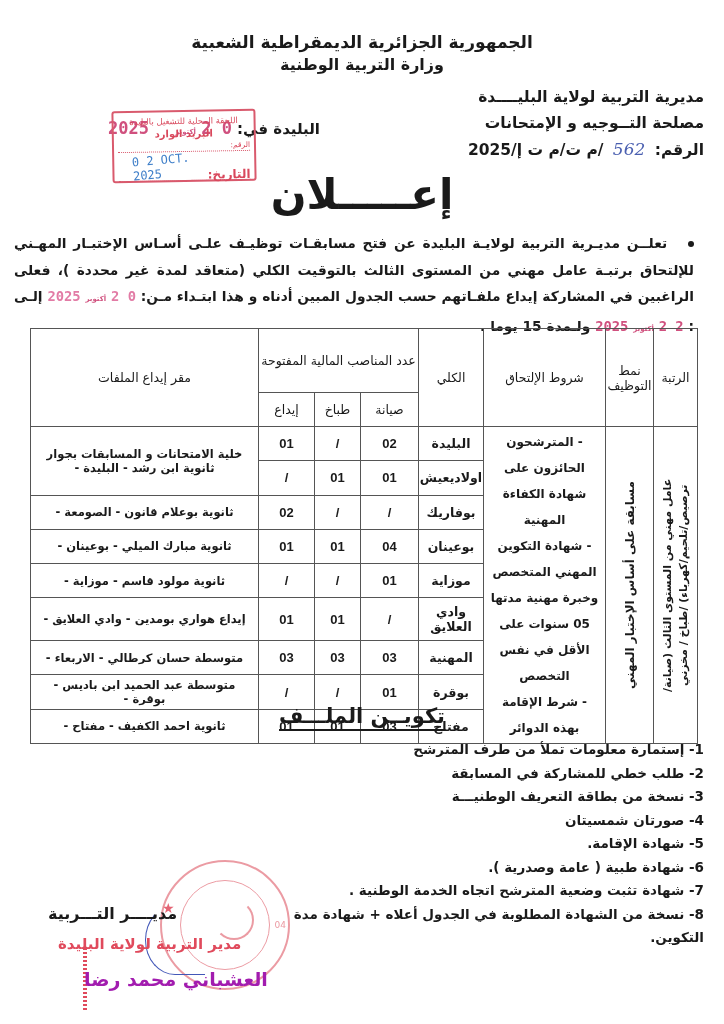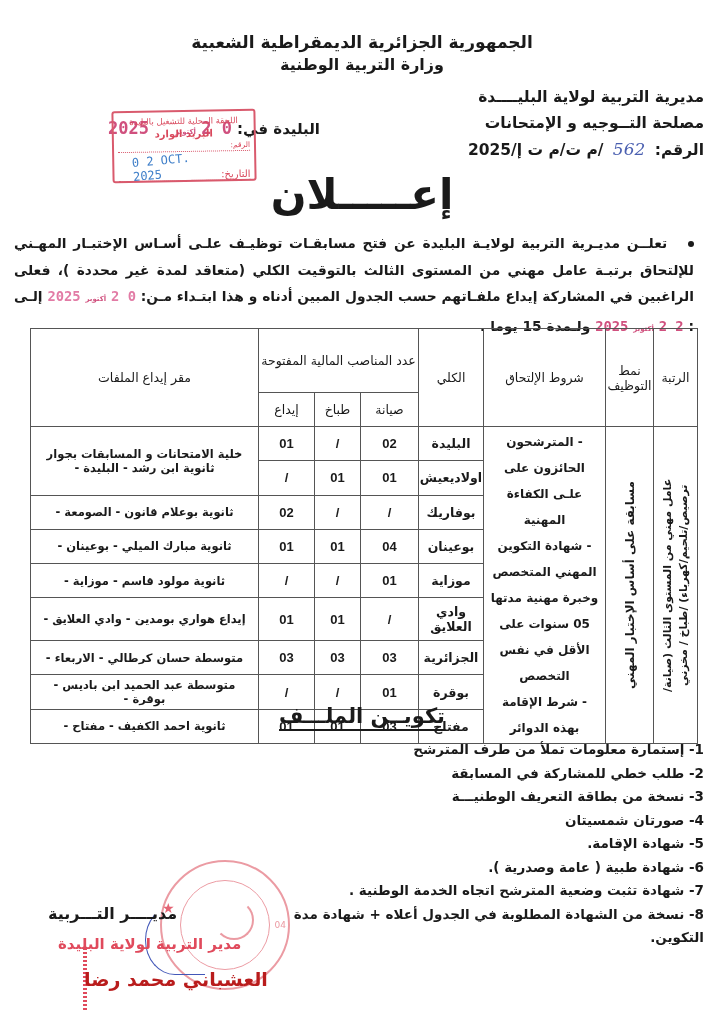--- a/index.html
+++ b/index.html
@@ -20,21 +20,21 @@
   .tiny-pink { color: #d0507e; font-size: 7px; }
 
   .header-left { position: absolute; top: 78px; left: 70px; width: 250px; margin-top: 40px; }
   .place-date { font-size: 15px; font-weight: bold; text-align: right; white-space: nowrap; direction: rtl; }
   .place-date .date-val { font-size: 17px; }
 
   .stamp-box { position: absolute; top: 110px; left: 112px; width: 144px; height: 72px; border: 2px solid #d95a6d; border-radius: 3px; color: #d9485c; padding: 3px 4px; transform: rotate(-1deg); }
   .stamp-box .s1 { font-size: 8.5px; text-align: center; line-height: 12px; white-space: nowrap; }
   .stamp-box .s2 { font-size: 10px; text-align: center; letter-spacing: 6px; line-height: 14px; font-weight: bold; }
   .stamp-box .s3 { font-size: 7.5px; line-height: 10px; }
-  .stamp-box .s4 { font-size: 10px; line-height: 10px; }
+  .stamp-box .s4 { font-size: 12px; line-height: 10px; font-weight: bold; }
   .stamp-row { display: flex; align-items: flex-end; justify-content: space-between; border-bottom: 1px dotted #d95a6d; }
   .stamp-date { color: #3f7fc9; font-family: "DejaVu Sans Mono", monospace; font-size: 12px; direction: ltr; margin-left: 14px; transform: rotate(-4deg); }
 
   .title { position: absolute; top: 170px; left: 0; width: 724px; text-align: center; font-size: 42px; font-weight: bold; letter-spacing: 4px; }
 
   .intro { position: absolute; top: 230px; right: 30px; width: 680px; font-size: 13.8px; font-weight: bold; line-height: 26.5px; text-align: justify; }
   .intro p { margin: 0; }
   .bullet { display: inline-block; width: 6px; height: 6px; background: #1a1a1a; border-radius: 50%; margin-left: 14px; vertical-align: middle; }
 
   table.posts { position: absolute; top: 328px; left: 30px; width: 668px; border-collapse: collapse; font-size: 12.5px; }
@@ -56,21 +56,21 @@
   .vert { writing-mode: vertical-rl; transform: rotate(180deg); font-size: 12px; font-weight: bold; white-space: nowrap; margin: 0 auto; }
   .vert.small { font-size: 11px; line-height: 16px; white-space: normal; height: 240px; }
 
   .dossier-title { position: absolute; top: 704px; left: 0; width: 724px; text-align: center; font-size: 21px; font-weight: bold; }
   .dossier-title span { border-bottom: 2px solid #1a1a1a; padding-bottom: 1px; }
 
   .docs-list { position: absolute; top: 738px; right: 20px; width: 430px; list-style: none; font-size: 13.5px; font-weight: bold; line-height: 23.5px; text-align: right; }
 
   .sign-title { position: absolute; top: 904px; left: 48px; font-size: 16px; font-weight: bold; white-space: nowrap; }
   .sign-stamp-line { position: absolute; top: 935px; left: 58px; color: #e04a5c; font-size: 15px; font-weight: bold; white-space: nowrap; }
-  .sign-name { position: absolute; top: 968px; left: 84px; color: #b91c1c; font-size: 19px; font-weight: bold; white-space: nowrap; }
+  .sign-name { position: absolute; top: 968px; left: 84px; color: #a21caf; font-size: 19px; font-weight: bold; white-space: nowrap; }
   .red-bar { position: absolute; top: 948px; left: 83px; width: 4px; height: 62px; background: repeating-linear-gradient(to bottom, #e04a5c 0 2px, transparent 2px 4px); }
   .round-seal { position: absolute; top: 860px; left: 160px; width: 130px; height: 130px; border: 2px solid #e88a93; border-radius: 50%; opacity: 0.85; }
   .round-seal .inner { position: absolute; top: 18px; left: 18px; width: 90px; height: 90px; border: 1px solid #e88a93; border-radius: 50%; }
   .round-seal .star { position: absolute; top: 38px; left: 0px; color: #e04a5c; font-size: 14px; }
   .round-seal .num { position: absolute; top: 58px; right: 2px; color: #e88a93; font-size: 9px; }
   .round-seal .crescent { position: absolute; top: 38px; left: 52px; width: 40px; height: 40px; border-radius: 50%; border: 2px solid #e88a93; border-left-color: transparent; border-top-color: transparent; }
   .blue-sig { position: absolute; top: 905px; left: 145px; width: 60px; height: 70px; border: 1.5px solid #4257b8; border-radius: 50% 0 0 50%; border-right: none; border-top-color: transparent; }
 </style>
 </head>
 <body>
@@ -149,21 +149,21 @@
     </thead>
     <tbody>
       <tr class="data-row">
         <td rowspan="9">
           <div class="vert small">عامل مهني من المستوى الثالث (صيانة/ترصيص/تلحيم/كهرباء) /طباخ / مخزني</div>
         </td>
         <td rowspan="9">
           <div class="vert">مسابقة على أساس الإختبار المهني</div>
         </td>
         <td rowspan="9" class="cond-text">
-          <div>- المترشحون الحائزون على علـى الكفاءة المهنية</div>
+          <div>- المترشحون الحائزون على شهادة الكفاءة المهنية</div>
           <div>- شهادة التكوين المهني المتخصص وخبرة مهنية مدتها 05 سنوات على الأقل في نفس التخصص</div>
           <div>- شرط الإقامة بهذه الدوائر</div>
         </td>
         <td>البليدة</td>
         <td class="cell-num">02</td>
         <td class="cell-num">/</td>
         <td class="cell-num">01</td>
         <td rowspan="2" class="cell-seat">خلية الامتحانات و المسابقات بجوار ثانوية ابن رشد - البليدة -</td>
       </tr>
       <tr class="data-row">
@@ -194,21 +194,21 @@
         <td class="cell-seat">ثانوية مولود قاسم - موزاية -</td>
       </tr>
       <tr class="data-row" style="height:40px">
         <td>وادي العلايق</td>
         <td class="cell-num">/</td>
         <td class="cell-num">01</td>
         <td class="cell-num">01</td>
         <td class="cell-seat">إيداع هواري بومدين - وادي العلايق -</td>
       </tr>
       <tr class="data-row">
-        <td>الجزائرية</td>
+        <td>المهنية</td>
         <td class="cell-num">03</td>
         <td class="cell-num">03</td>
         <td class="cell-num">03</td>
         <td class="cell-seat">متوسطة حسان كرطالي - الاربعاء -</td>
       </tr>
       <tr class="data-row">
         <td>بوقرة</td>
         <td class="cell-num">01</td>
         <td class="cell-num">/</td>
         <td class="cell-num">/</td>

